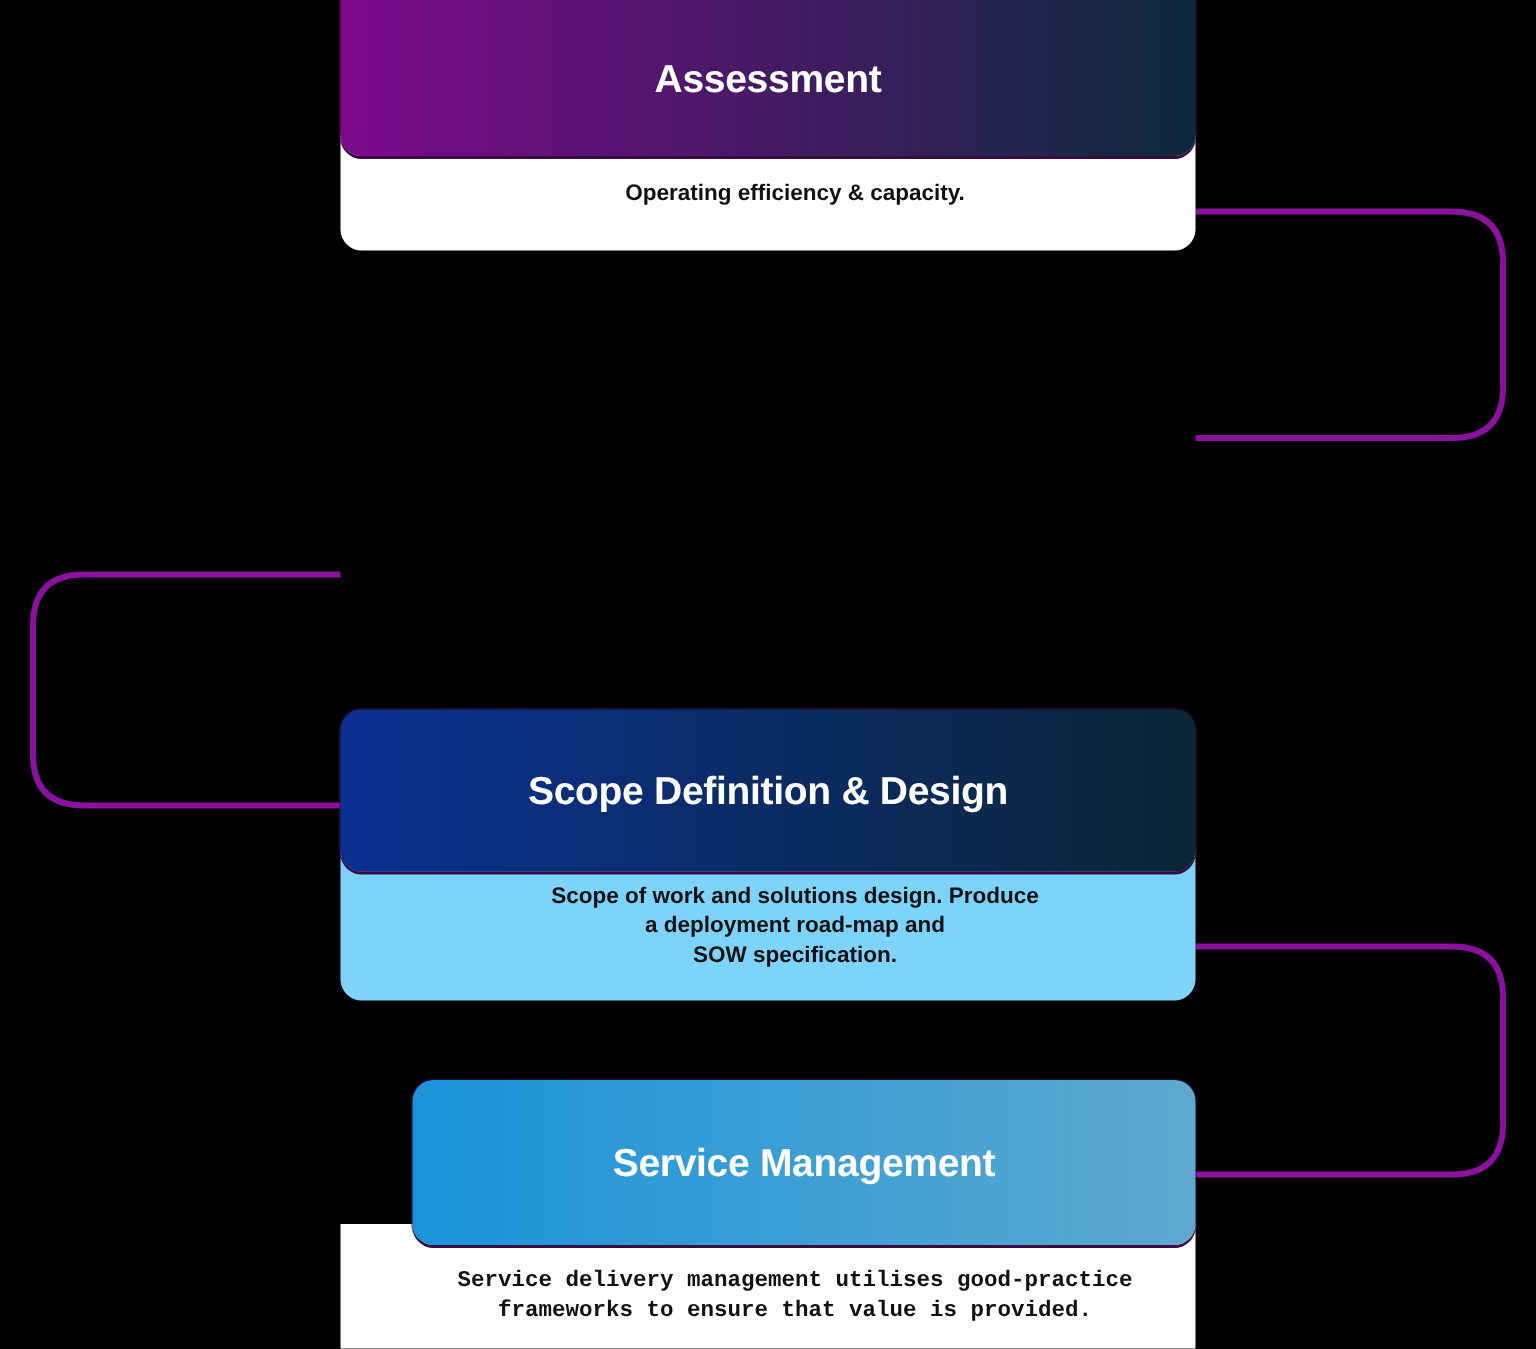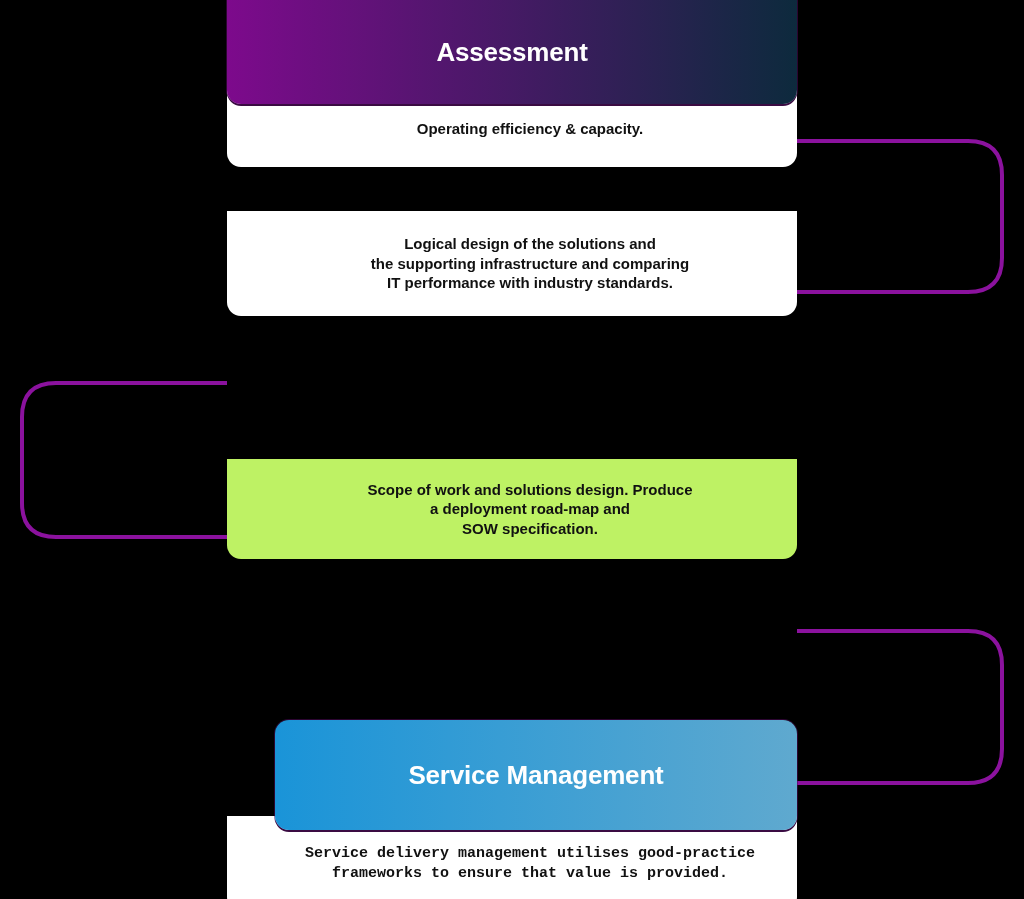--- a/index.html
+++ b/index.html
@@ -116,29 +116,27 @@
   <div class="card" id="card-1">
     <div class="card-header" id="hdr-0" style="background: linear-gradient(90deg, rgb(125, 10, 140) 0%, rgb(13, 42, 61) 100%);">
       <div class="card-title" style="color: rgb(255, 255, 255);">Assessment</div>
     </div>
     <div class="card-body" style="background: rgb(255, 255, 255);">
       <div class="card-desc" style="color: rgb(17, 17, 17);">Operating efficiency &amp; capacity.</div>
     </div>
   </div>
 
   <div class="card" id="card-2">
-    <div class="card-body" style="background: rgb(255, 255, 255);">
-      <div class="card-desc" style="color: rgb(17, 17, 17);">Logical design of the solutions and
-the supporting infrastructure and comparing
-IT performance with industry standards.</div>
-    </div>
   </div>
 
   <div class="card" id="card-3">
-    <div class="card-body" style="background: #bef264;">
+    <div class="card-header" id="hdr-2" style="background: linear-gradient(90deg, rgb(10, 49, 145) 0%, rgb(11, 38, 55) 100%);">
+      <div class="card-title" style="color: rgb(255, 255, 255);">Scope Definition &amp; Design</div>
+    </div>
+    <div class="card-body" style="background: #7dd3fc;">
       <div class="card-desc" style="color: rgb(17, 17, 17);">Scope of work and solutions design. Produce
 a deployment road-map and
 SOW specification.</div>
     </div>
   </div>
 
   <div class="card" id="card-4">
     <div class="card-header" id="hdr-3" style="background: linear-gradient(90deg, rgb(26, 148, 216) 0%, rgb(95, 169, 207) 100%); margin-left: 48px;">
       <div class="card-title" style="color: rgb(255, 255, 255);">Service Management</div>
     </div>

